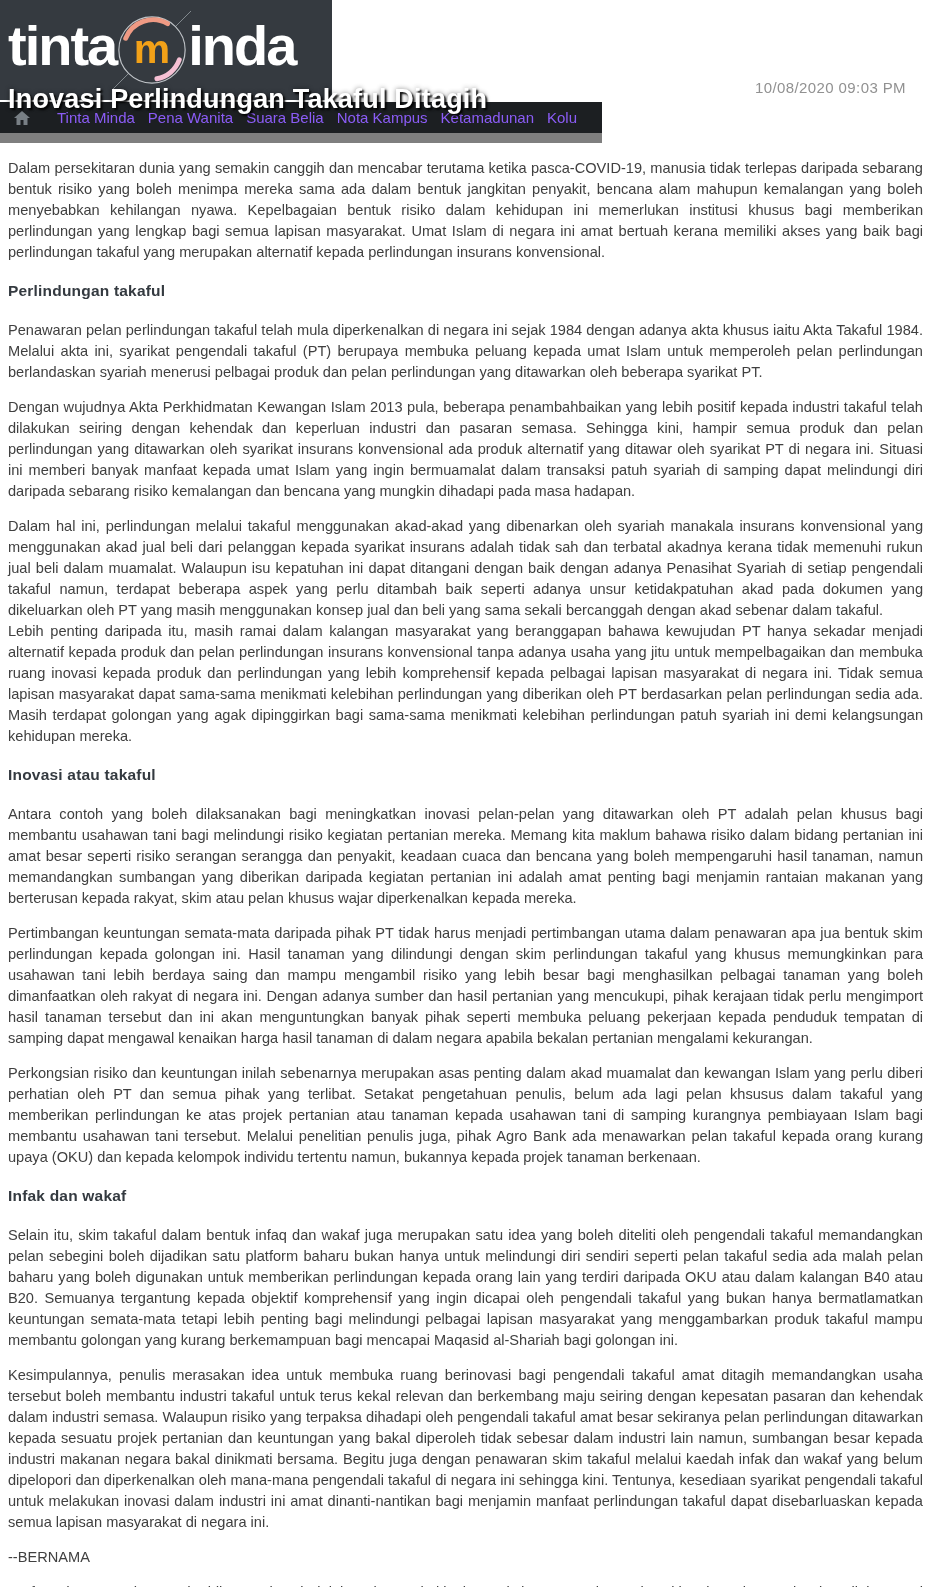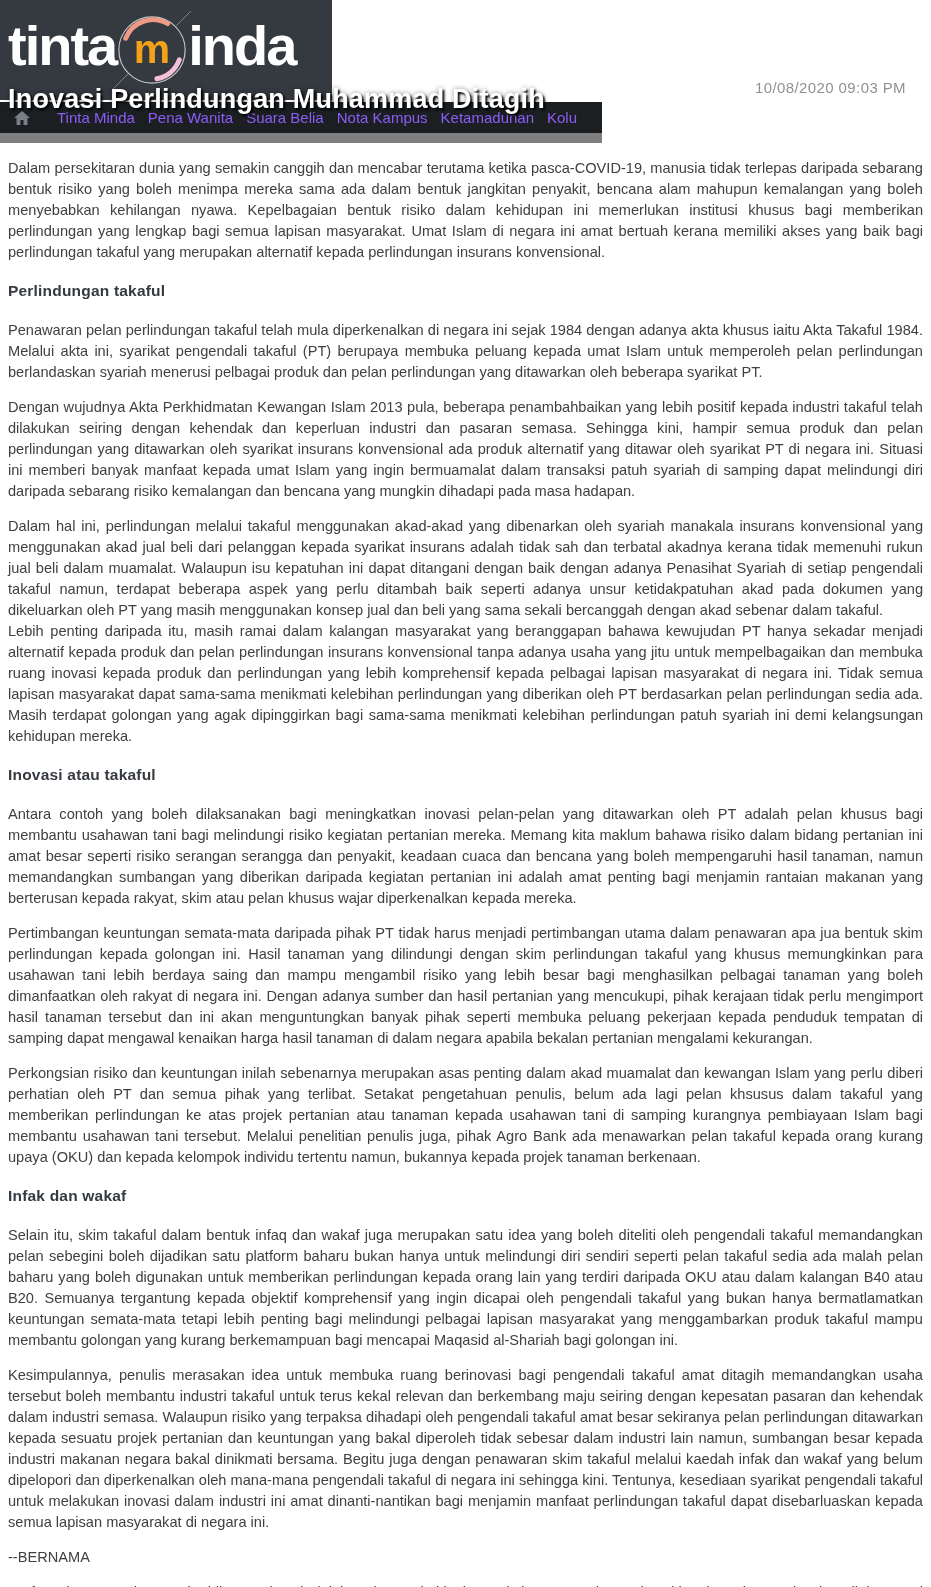--- a/index.html
+++ b/index.html
@@ -83,21 +83,21 @@
   <a class="nav-item">Tinta Minda</a>
   <a class="nav-item">Pena Wanita</a>
   <a class="nav-item">Suara Belia</a>
   <a class="nav-item">Nota Kampus</a>
   <a class="nav-item">Ketamadunan</a>
   <a class="nav-item">Kolu</a>
 </div>
 
 <div class="graybar"></div>
 
-<h1 class="page-title">Inovasi Perlindungan Muhammad Ditagih</h1>
+<h1 class="page-title">Inovasi Perlindungan Takaful Ditagih</h1>
 
 <div class="article">
   <p class="para">Dalam persekitaran dunia yang semakin canggih dan mencabar terutama ketika pasca-COVID-19, manusia tidak terlepas daripada sebarang bentuk risiko yang boleh menimpa mereka sama ada dalam bentuk jangkitan penyakit, bencana alam mahupun kemalangan yang boleh menyebabkan kehilangan nyawa. Kepelbagaian bentuk risiko dalam kehidupan ini memerlukan institusi khusus bagi memberikan perlindungan yang lengkap bagi semua lapisan masyarakat. Umat Islam di negara ini amat bertuah kerana memiliki akses yang baik bagi perlindungan takaful yang merupakan alternatif kepada perlindungan insurans konvensional.</p>
   <h3 class="subhead">Perlindungan takaful</h3>
   <p class="para">Penawaran pelan perlindungan takaful telah mula diperkenalkan di negara ini sejak 1984 dengan adanya akta khusus iaitu Akta Takaful 1984. Melalui akta ini, syarikat pengendali takaful (PT) berupaya membuka peluang kepada umat Islam untuk memperoleh pelan perlindungan berlandaskan syariah menerusi pelbagai produk dan pelan perlindungan yang ditawarkan oleh beberapa syarikat PT.</p>
   <p class="para">Dengan wujudnya Akta Perkhidmatan Kewangan Islam 2013 pula, beberapa penambahbaikan yang lebih positif kepada industri takaful telah dilakukan seiring dengan kehendak dan keperluan industri dan pasaran semasa. Sehingga kini, hampir semua produk dan pelan perlindungan yang ditawarkan oleh syarikat insurans konvensional ada produk alternatif yang ditawar oleh syarikat PT di negara ini. Situasi ini memberi banyak manfaat kepada umat Islam yang ingin bermuamalat dalam transaksi patuh syariah di samping dapat melindungi diri daripada sebarang risiko kemalangan dan bencana yang mungkin dihadapi pada masa hadapan.</p>
   <p class="para flush">Dalam hal ini, perlindungan melalui takaful menggunakan akad-akad yang dibenarkan oleh syariah manakala insurans konvensional yang menggunakan akad jual beli dari pelanggan kepada syarikat insurans adalah tidak sah dan terbatal akadnya kerana tidak memenuhi rukun jual beli dalam muamalat. Walaupun isu kepatuhan ini dapat ditangani dengan baik dengan adanya Penasihat Syariah di setiap pengendali takaful namun, terdapat beberapa aspek yang perlu ditambah baik seperti adanya unsur ketidakpatuhan akad pada dokumen yang dikeluarkan oleh PT yang masih menggunakan konsep jual dan beli yang sama sekali bercanggah dengan akad sebenar dalam takaful.</p>
   <p class="para">Lebih penting daripada itu, masih ramai dalam kalangan masyarakat yang beranggapan bahawa kewujudan PT hanya sekadar menjadi alternatif kepada produk dan pelan perlindungan insurans konvensional tanpa adanya usaha yang jitu untuk mempelbagaikan dan membuka ruang inovasi kepada produk dan perlindungan yang lebih komprehensif kepada pelbagai lapisan masyarakat di negara ini. Tidak semua lapisan masyarakat dapat sama-sama menikmati kelebihan perlindungan yang diberikan oleh PT berdasarkan pelan perlindungan sedia ada. Masih terdapat golongan yang agak dipinggirkan bagi sama-sama menikmati kelebihan perlindungan patuh syariah ini demi kelangsungan kehidupan mereka.</p>
   <h3 class="subhead">Inovasi atau takaful</h3>
   <p class="para">Antara contoh yang boleh dilaksanakan bagi meningkatkan inovasi pelan-pelan yang ditawarkan oleh PT adalah pelan khusus bagi membantu usahawan tani bagi melindungi risiko kegiatan pertanian mereka. Memang kita maklum bahawa risiko dalam bidang pertanian ini amat besar seperti risiko serangan serangga dan penyakit, keadaan cuaca dan bencana yang boleh mempengaruhi hasil tanaman, namun memandangkan sumbangan yang diberikan daripada kegiatan pertanian ini adalah amat penting bagi menjamin rantaian makanan yang berterusan kepada rakyat, skim atau pelan khusus wajar diperkenalkan kepada mereka.</p>

